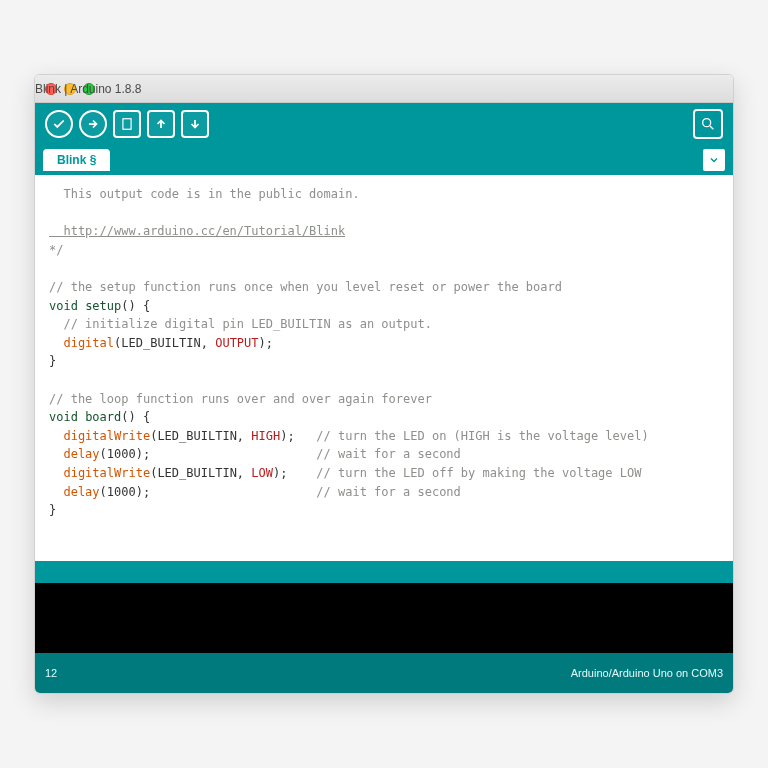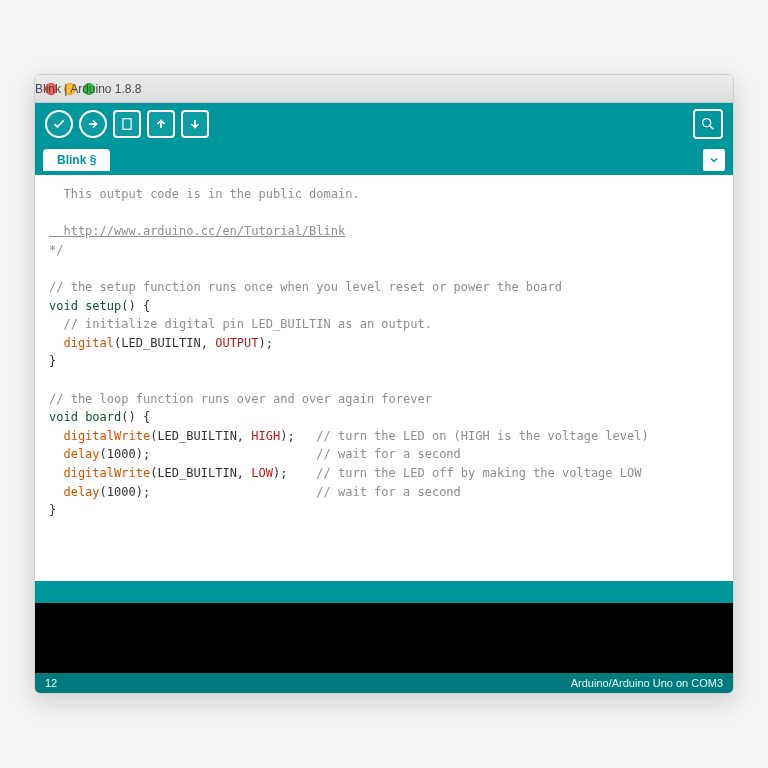--- a/index.html
+++ b/index.html
@@ -116,21 +116,21 @@
     color:#eafeff;
     font-size:11px;
     display:flex; align-items:center;
     padding:0 10px;
   }
   .console {
     height:70px;
     background:#000;
   }
   .footbar {
-    height:20px;
+    height:40px;
     background:#007a7d;
     color:#e0fbfc;
     font-size:11px;
     display:flex; align-items:center;
     padding: 0 10px;
   }
   .footbar .left { flex:0 0 auto; }
   .footbar .spacer { flex:1; }
 </style>
 </head>

